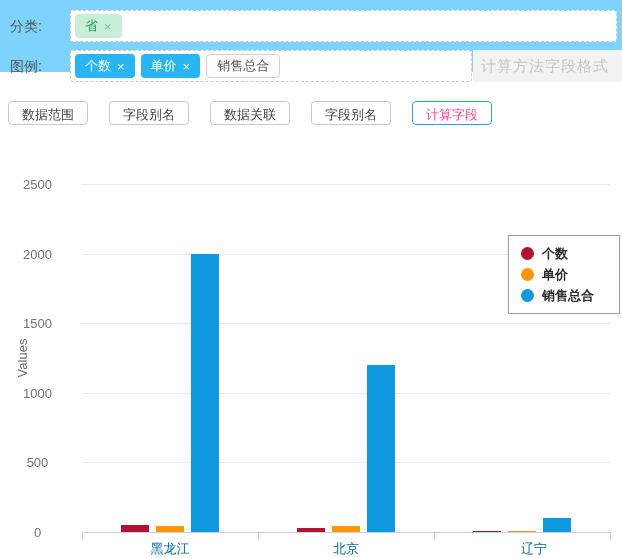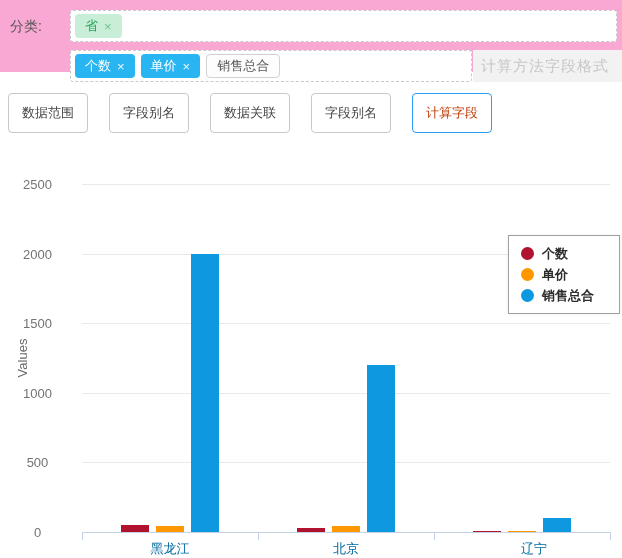--- a/index.html
+++ b/index.html
@@ -3,21 +3,21 @@
 <meta charset="utf-8">
 <style>
   * { margin:0; padding:0; box-sizing:border-box; }
   html,body { background:#fff; }
   .app {
     position:relative; width:622px; height:558px; background:#fff;
     font-family:"Liberation Sans","DejaVu Sans",sans-serif; overflow:hidden;
     color:#555;
   }
   
-  .config-panel { position:absolute; top:0; left:0; right:0; height:72px; background:#f9a8d4; }
+  .config-panel { position:absolute; top:0; left:0; right:0; height:72px; background:#7dd3fc; }
   .row-label { position:absolute; left:10px; width:58px; font-size:14px; color:#555; line-height:32px; }
   .row1-label { top:10px; }
   .row2-label { top:50px; }
   .drop-zone {
     position:absolute; height:32px; background:#fff;
     border:1px dashed #c9c9c9; border-radius:3px;
     display:flex; align-items:center; gap:6px; padding:0 4px;
   }
   .zone1 { top:10px; left:70px; width:547px; }
   .zone2 { top:50px; left:70px; width:402px; }
@@ -36,26 +36,26 @@
     position:absolute; top:50px; left:473px; right:0; height:32px;
     background:#f2f2f2; color:#c7c7c7; font-size:15px; letter-spacing:1px;
     display:flex; align-items:center; padding-left:8px;
   }
   
   .toolbar {
     position:absolute; top:99px; left:8px; right:4px; height:28px;
     display:flex; align-items:center; gap:21px;
   }
   .tb-btn {
-    height:40px; padding:0 13px; background:#fff;
+    height:24px; padding:0 13px; background:#fff;
     border:1px solid #c9c9c9; border-radius:4px;
     font-size:13px; color:#444; line-height:26px; cursor:pointer;
     font-family:inherit; white-space:nowrap;
   }
-  .tb-btn.active { border-color:#2b9cf2; color:#c2410c; }
+  .tb-btn.active { border-color:#2b9cf2; color:#ec4899; }
   .tb-note { margin-left:auto; font-size:12px; color:#4d5b68; white-space:nowrap; }
   
   .chart { position:absolute; top:155px; left:0; right:0; bottom:0; background:#fff; }
   .gridline { position:absolute; height:1px; background:#e9e9e9; }
   .axis-line { position:absolute; height:1px; background:#c3d2e7; }
   .axis-tick { position:absolute; width:1px; height:8px; background:#c3d2e7; }
   .ytick { position:absolute; left:0; width:75px; text-align:center; font-size:13px; color:#737373; }
   .ylabel {
     position:absolute; font-size:13px; color:#696969;
     transform:translate(-50%,-50%) rotate(-90deg); white-space:nowrap;
@@ -79,20 +79,21 @@
   <div class="config-panel">
 
     <span class="row-label row1-label">分类:</span>
     <div class="drop-zone zone1">
       <span class="tag tag-green">
         <span>省</span>
         <span class="tag-x">×</span>
       </span>
     </div>
 
+    <span class="row-label row2-label">图例:</span>
     <div class="drop-zone zone2">
       <span class="tag tag-blue">
         <span>个数</span>
         <span class="tag-x">×</span>
       </span>
       <span class="tag tag-blue">
         <span>单价</span>
         <span class="tag-x">×</span>
       </span>
       <span class="tag tag-plain">

